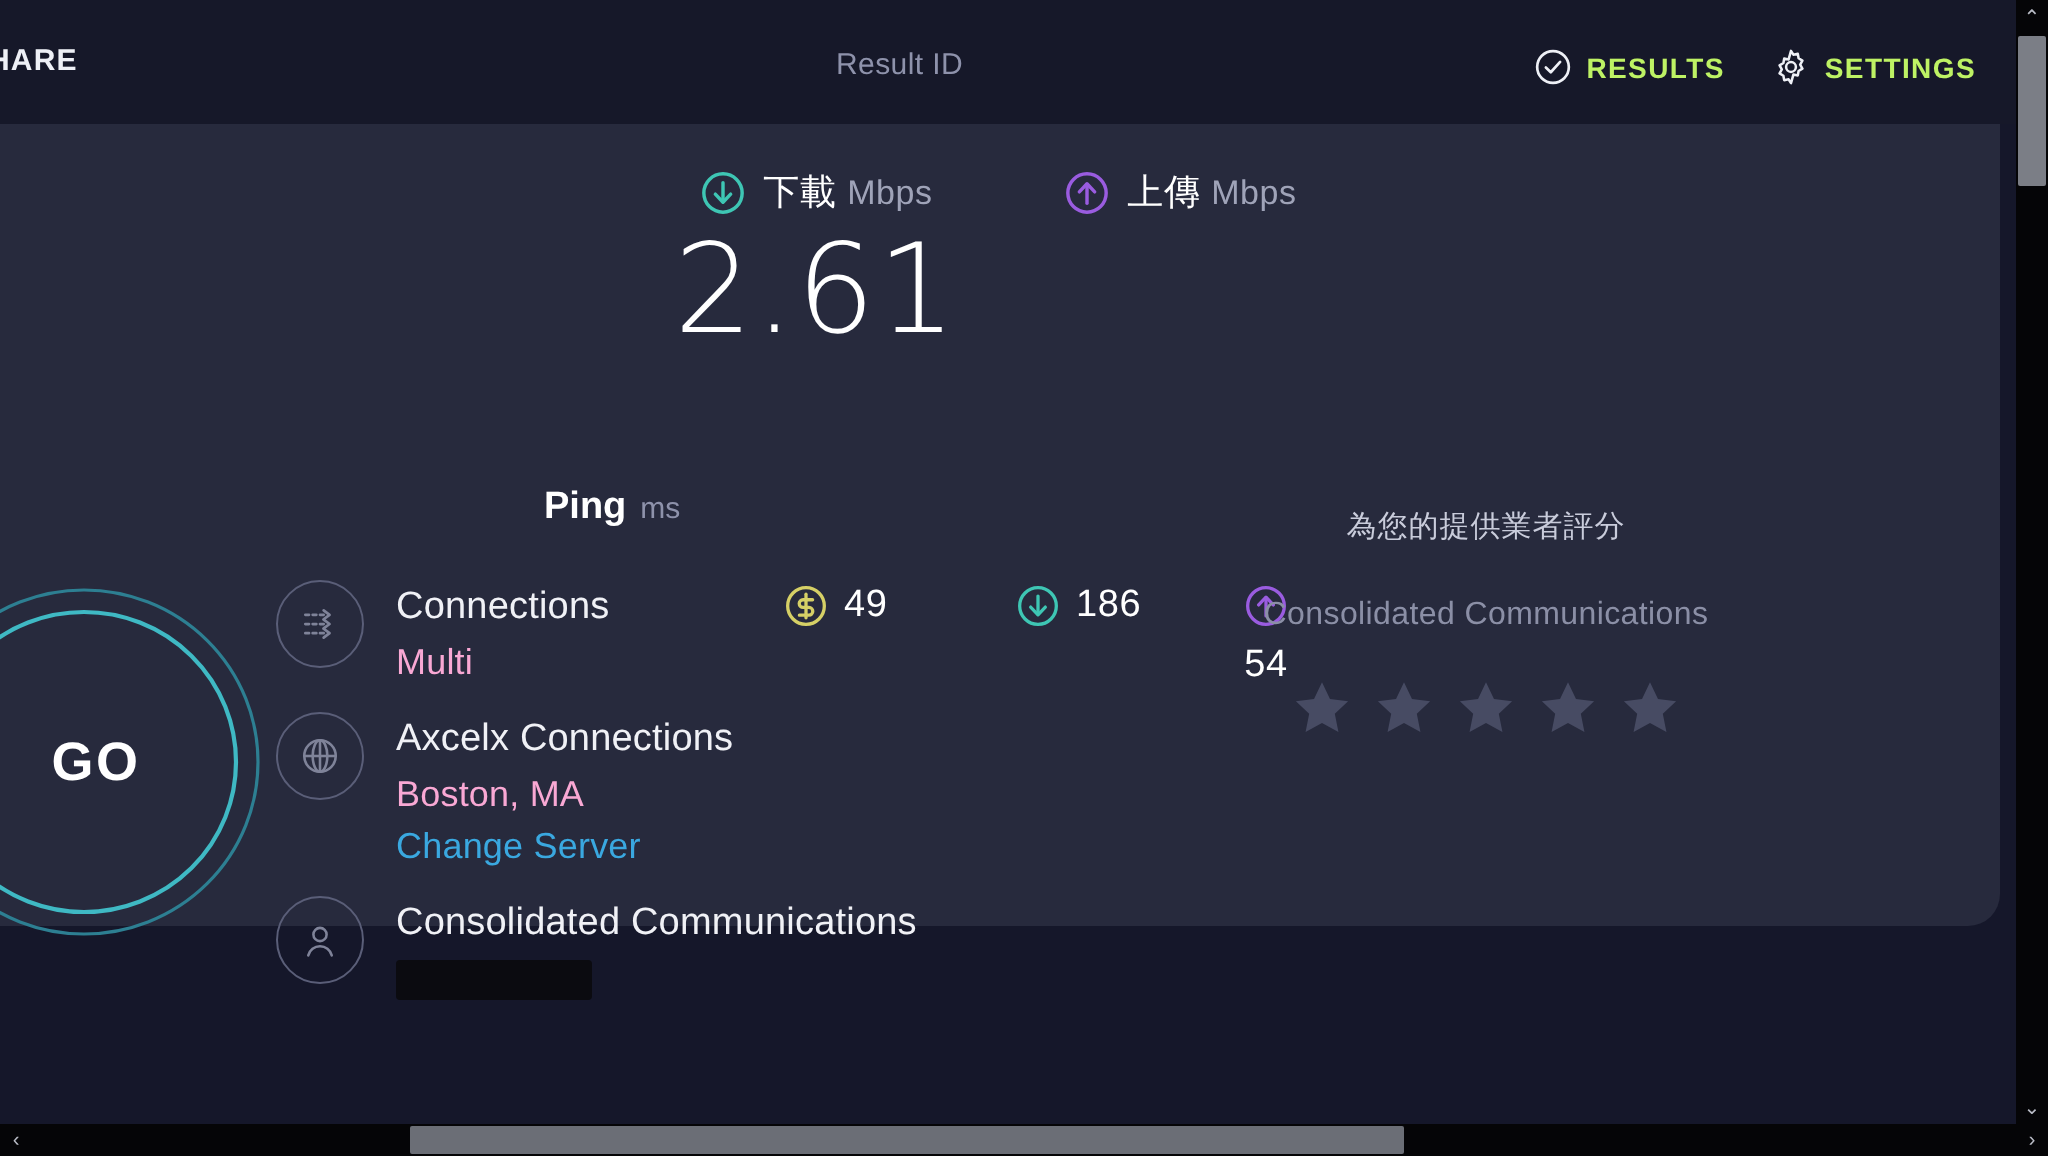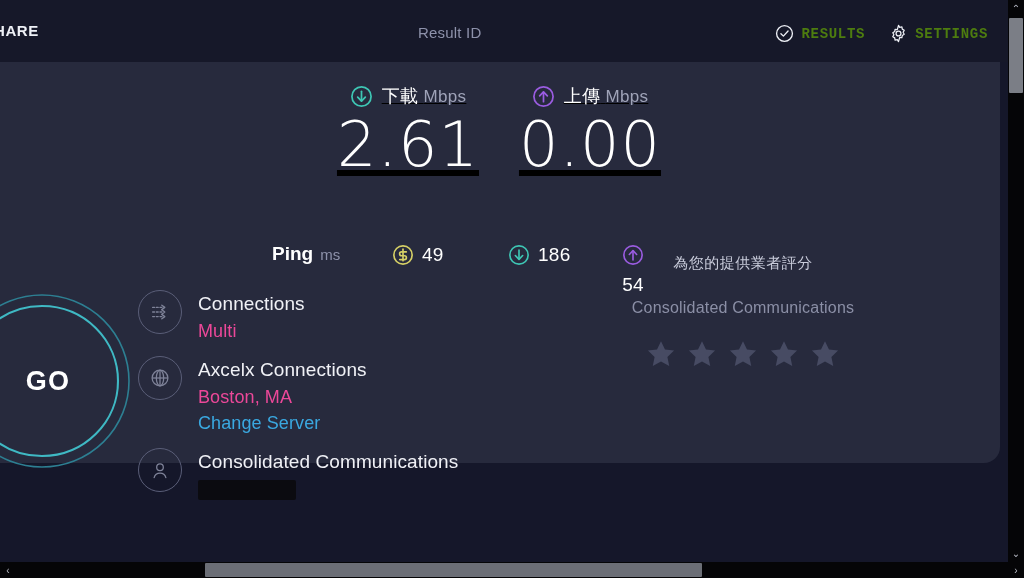--- a/index.html
+++ b/index.html
@@ -27,56 +27,56 @@
     font-size:15px; font-weight:bold; letter-spacing:.6px;
     color:#eef0f6;
   }
   .result-id {
     position:absolute; left:418px; top:24px;
     font-size:15px; color:#8e92ab; letter-spacing:.2px;
   }
   .topnav { position:absolute; right:20px; top:24px; display:flex; gap:24px; align-items:center; }
   .nav-item { display:flex; align-items:center; gap:7px; cursor:pointer; }
   .nav-item .lbl {
-    font-size:14px; font-weight:bold; letter-spacing:.7px; color:#4d7c0f;font-family:Liberation Mono, monospace;
+    font-size:14px; font-weight:bold; letter-spacing:.7px; color:#bef264;
   }
   .nav-ico { width:19px; height:19px; display:block; }
 
   
   .card {
     position:absolute; left:0; top:62px;
     width:1000px; height:401px;
     background:#272a3d;
     border-bottom-right-radius:16px;
   }
 
   
   .speeds { position:absolute; left:0; top:0; width:100%; }
-  .speed-block { position:absolute; text-align:center;text-decoration:underline; }
+  .speed-block { position:absolute; text-align:center; }
   .speed-dl { left:318px; top:22px; width:180px; }
   .speed-ul { left:500px; top:22px; width:180px; }
   .speed-head { display:flex; align-items:center; justify-content:center; gap:9px; height:24px; }
   .speed-head .arrowico { width:23px; height:23px; display:block; }
   .speed-label { font-size:18px; color:#fff; letter-spacing:.3px; }
   .speed-label .units { color:#9fa3b8; font-size:17px; }
   .speed-val {
     font-size:62px; font-weight:300; color:#fff;
     line-height:1.0; margin-top:6px; letter-spacing:1px;
     font-family:"DejaVu Sans", sans-serif;
   }
 
   
   .pingrow {
     position:absolute; left:0; top:182px; width:1000px;
     display:flex; align-items:center; gap:0;
   }
   .ping-label-wrap { position:absolute; left:272px; top:-1px; display:flex; align-items:baseline; gap:7px; }
   .ping-label { font-size:19px; font-weight:bold; color:#fff; }
   .ping-units { font-size:15px; color:#8e92ab; }
-  .ping-stat { position:absolute; display:flex; align-items:center; gap:8px; }
+  .ping-stat { position:absolute; display:flex; align-items:center; gap:8px;margin-top:48px; }
   .ping-stat .sico { width:22px; height:22px; display:block; }
   .ping-stat .sval { font-size:19px; color:#fff; letter-spacing:.3px; }
   .ping-idle { left:392px; top:0; }
   .ping-dl   { left:508px; top:0; }
   .ping-ul   { left:622px; top:0;flex-direction:column; }
 
   
   .go-wrap { position:absolute; left:-58px; top:222px; width:200px; height:195px; }
   .go-text {
     position:absolute; left:0; top:0; width:200px; height:195px;
@@ -89,21 +89,21 @@
   .info { position:absolute; left:138px; top:168px; width:460px; }
   .info-row { position:relative; display:flex; align-items:flex-start; gap:16px; }
   .info-icon {
     flex:0 0 auto; width:44px; height:44px;
     border:1px solid #5a5e78; border-radius:50%;
     display:flex; align-items:center; justify-content:center;
   }
   .info-icon svg { display:block; }
   .info-text { padding-top:1px; }
   .it-main { font-size:19px; color:#f0f1f6; line-height:1.42; letter-spacing:.1px;text-align:right; }
-  .it-sub  { font-size:18px; color:#ec4899; line-height:1.45; letter-spacing:.1px; }
+  .it-sub  { font-size:18px; color:#f9a8d4; line-height:1.45; letter-spacing:.1px; }
   .it-link { font-size:18px; color:#3aa8e0; line-height:1.45; cursor:pointer; letter-spacing:.1px; }
   .redact { display:inline-block; width:98px; height:20px; background:#0b0b10; margin-top:4px; border-radius:2px; }
 
   .row-conn { position:absolute; left:0; top:60px; }
   .row-srv  { position:absolute; left:0; top:126px; }
   .row-isp  { position:absolute; left:0; top:218px; }
 
   
   .rating { position:absolute; left:590px; top:192px; width:306px; text-align:center; }
   .rating-title { font-size:15px; color:#c9ccdb; letter-spacing:.5px; }
@@ -197,21 +197,20 @@
         <div class="speed-head">
           <span>
             <svg class="arrowico" viewBox="0 0 24 24" fill="none" stroke="#9a5ce0" stroke-width="1.8">
               <circle cx="12" cy="12" r="10"></circle>
               <line x1="12" y1="17.4" x2="12" y2="7.6" stroke-linecap="round"></line>
               <polyline points="8,11.4 12,7.2 16,11.4" stroke-linecap="round" stroke-linejoin="round"></polyline>
             </svg>
           </span>
           <span class="speed-label"><span>上傳</span> <span class="units">Mbps</span></span>
         </div>
-        <div class="speed-val">0.00</div>
       </div>
 
     </div>
 
     <div class="pingrow">
 
       <div class="ping-label-wrap">
         <span class="ping-label">Ping</span>
         <span class="ping-units">ms</span>
       </div>

